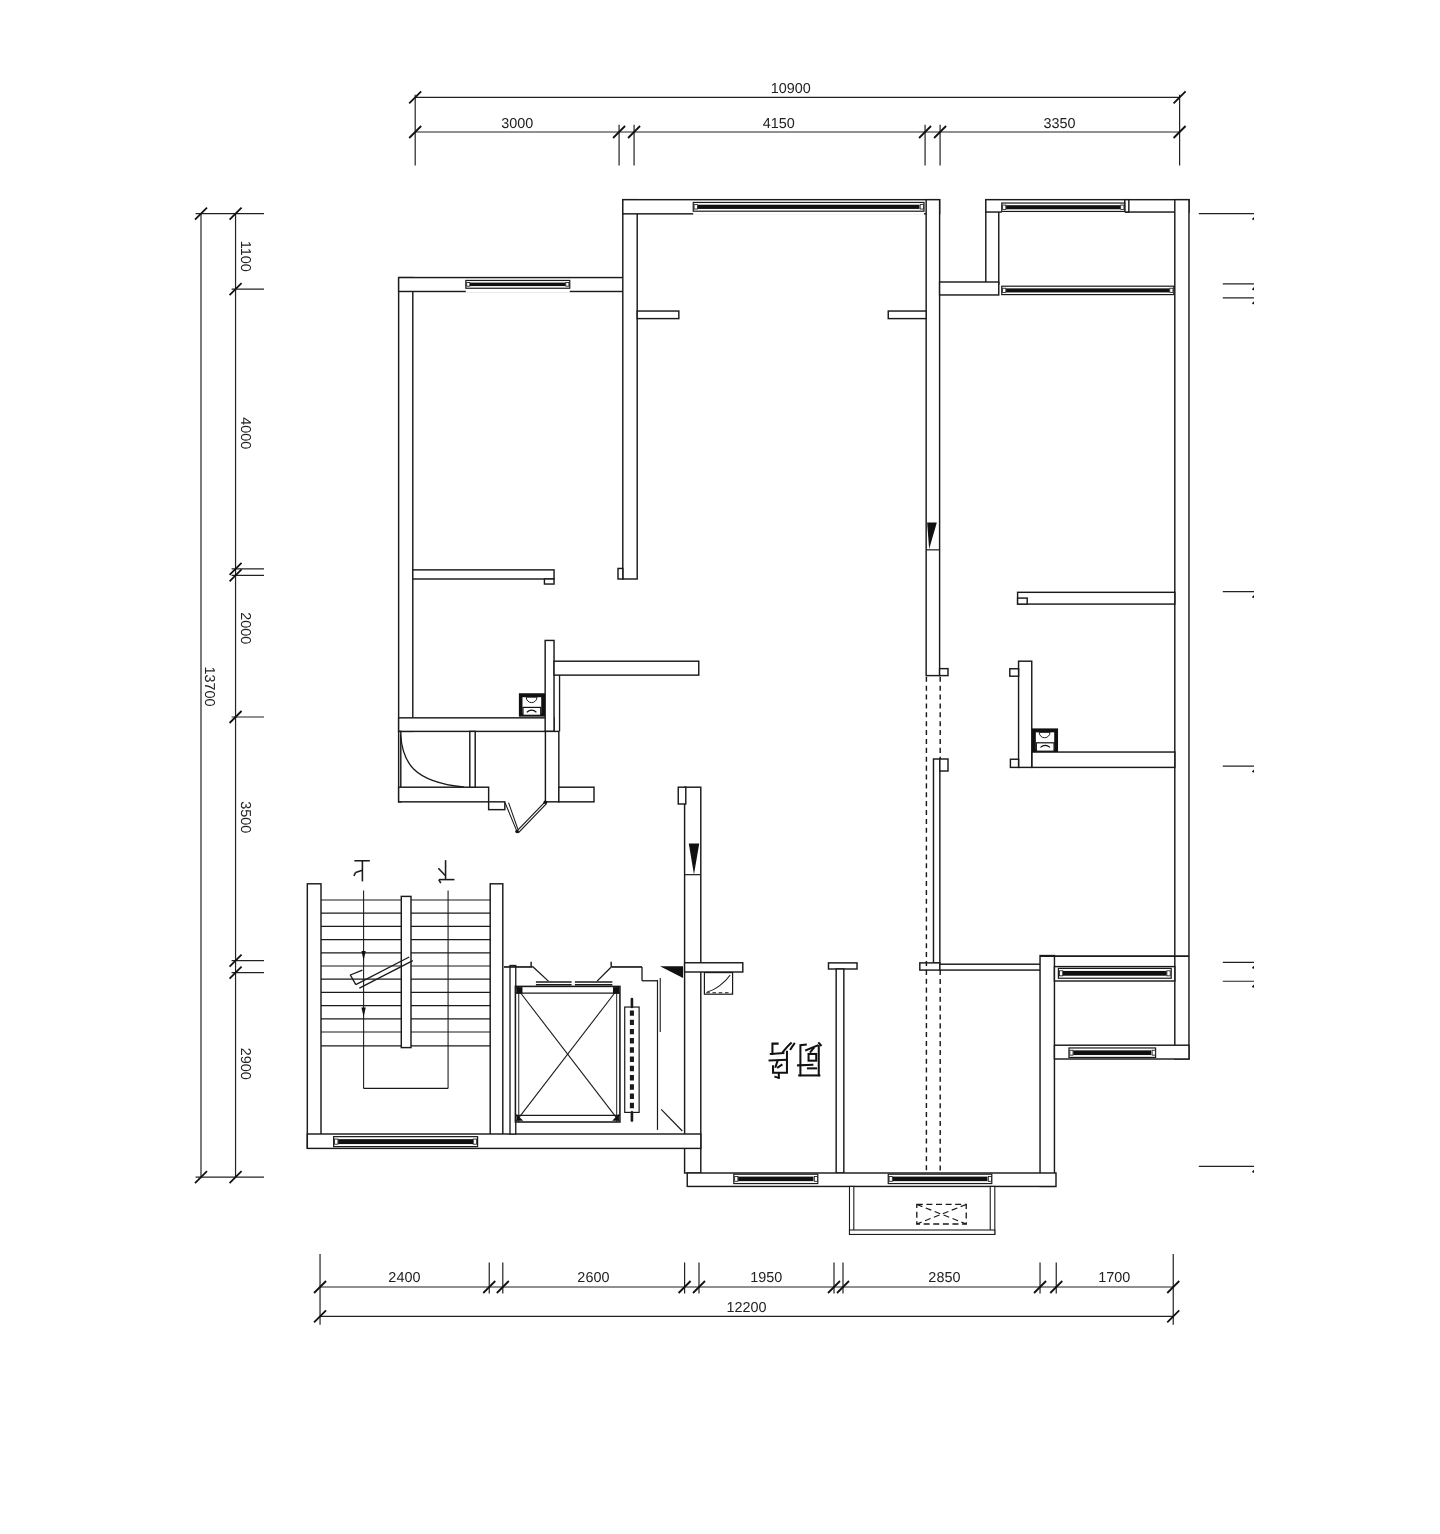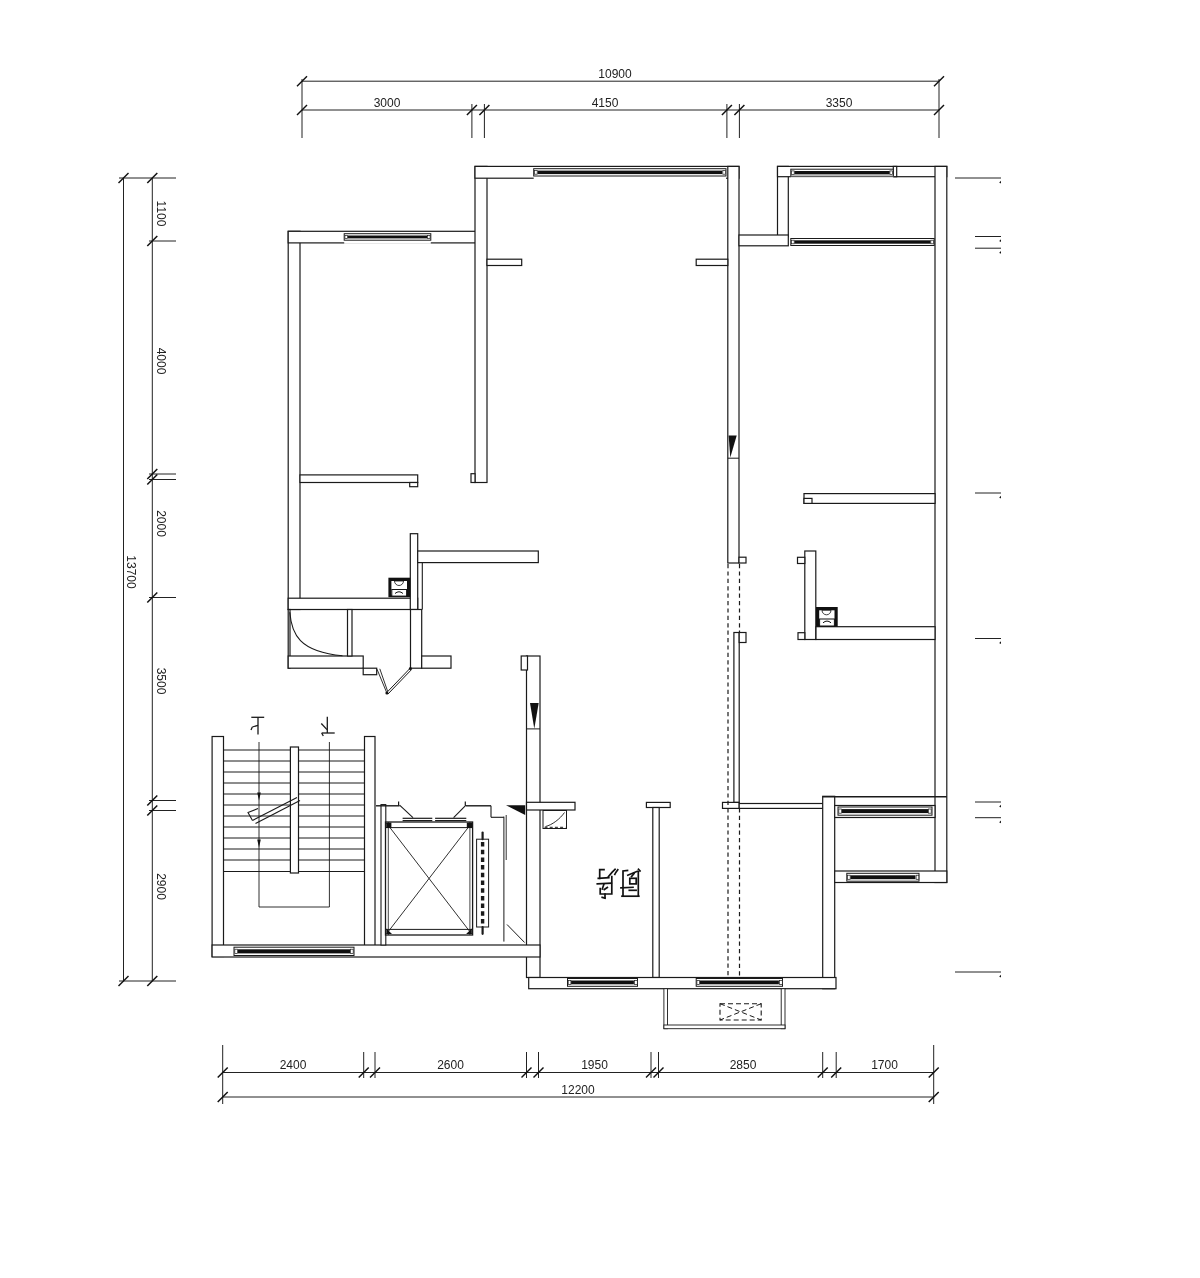--- a/index.html
+++ b/index.html
@@ -1,16 +1,16 @@
 <!DOCTYPE html>
 <html><head>
 <meta charset="utf-8">
 <style>
   html,body{margin:0;padding:0;background:#ffffff;}
-  .page{position:relative;width:1001px;height:1278px;background:#fff;overflow:hidden;}
+  .page{position:relative;width:1001px;height:1278px;background:#fff;overflow:hidden;margin-left:44px;}
   svg{position:absolute;left:0;top:0;}
   text{font-family:"Liberation Sans",sans-serif;fill:#222;}
 </style>
 </head>
 <body>
 <div class="page">
 <svg width="1200" height="1278" viewBox="0 0 1200 1278">
 <defs>
 <g id="tick">
           <line x1="-5" y1="5" x2="5" y2="-5" stroke="#111" stroke-width="1.5"></line>

